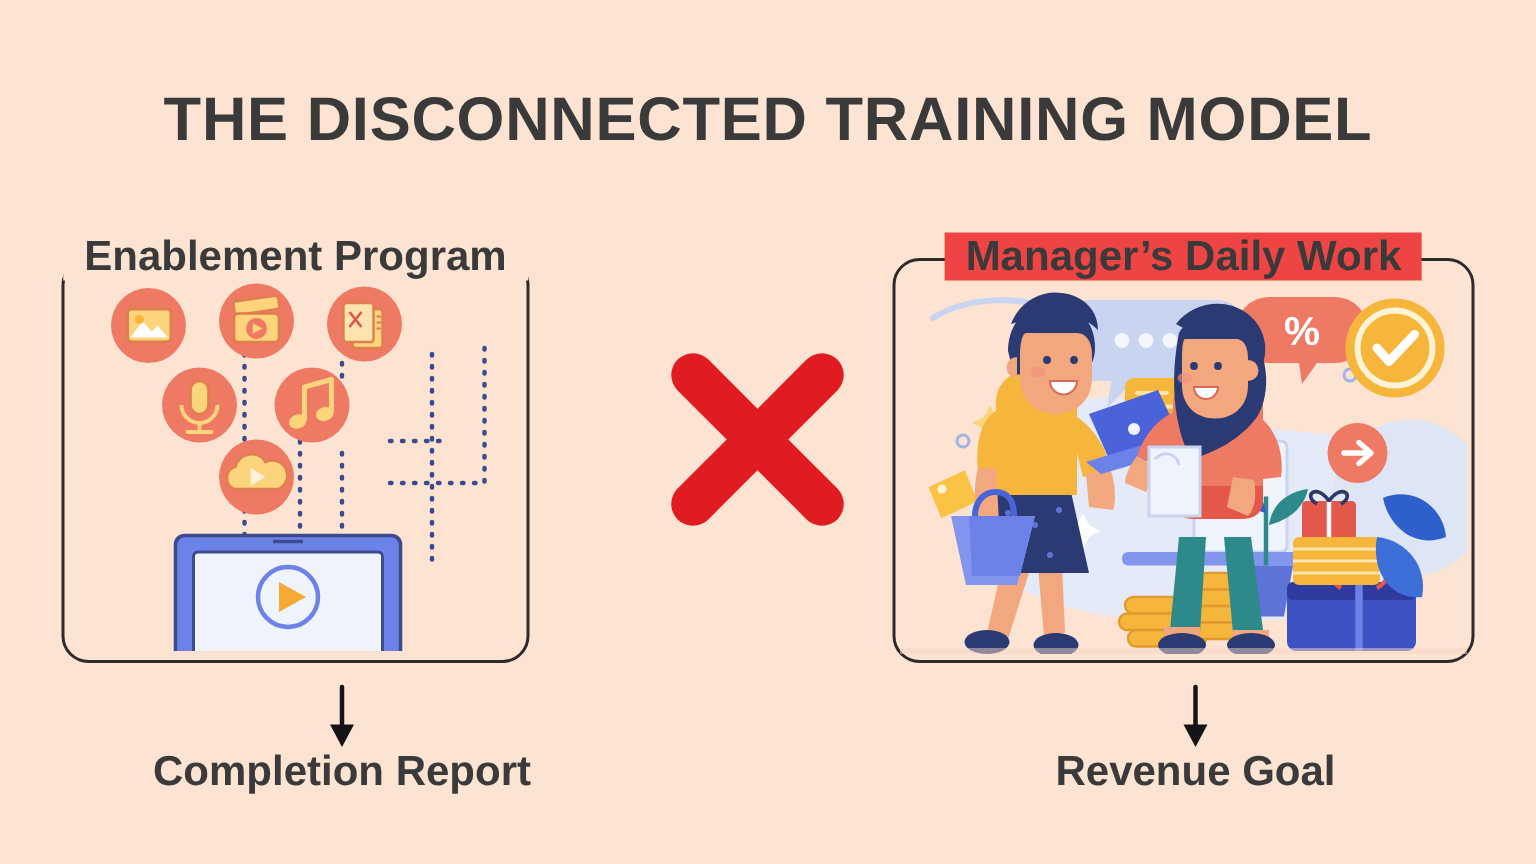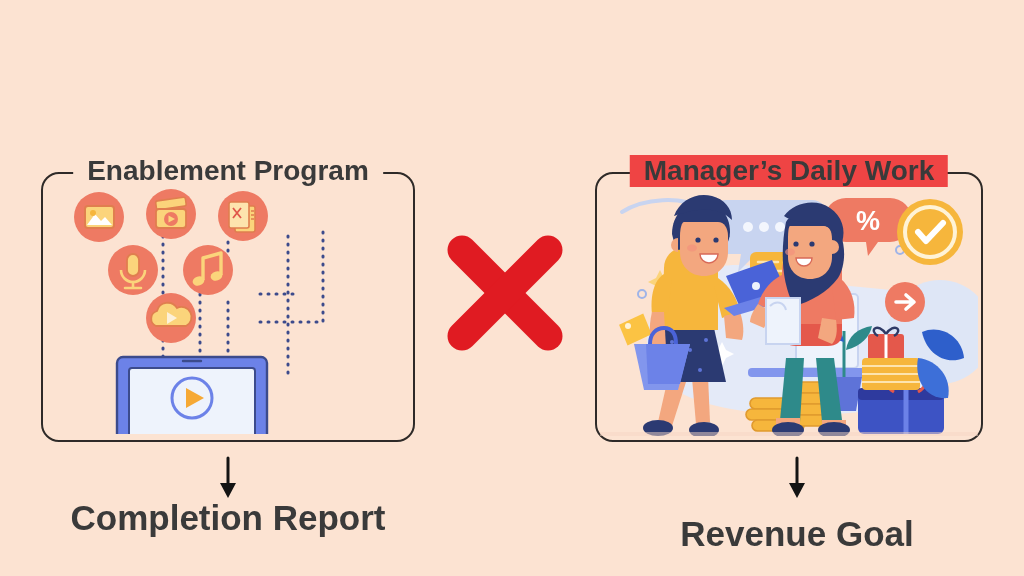--- a/index.html
+++ b/index.html
@@ -20,21 +20,21 @@
     white-space:nowrap;
   }
 
   
   .panel{
     position:absolute;
     border:2px solid #2E2A28;
     border-radius:18px;
     box-sizing:border-box;
   }
-  #panel-left{left:41px;top:172px;width:374px;height:270px;}
+  #panel-left{left:41px;top:172px;width:312px;height:270px;}
   #panel-right{left:595px;top:172px;width:388px;height:270px;}
 
   .panel-label{
     position:absolute;top:-19px;
     background:#FCE3D2;
     padding:0 14px;
     font-size:28px;font-weight:bold;color:#3A3A3A;
     white-space:nowrap;
     line-height:32px;
   }
@@ -44,36 +44,37 @@
   
   .cross{position:absolute;left:440px;top:228px;width:130px;height:130px;}
 
   
   .arrow{position:absolute;width:30px;height:44px;}
   #arrow-left{left:213px;top:456px;}
   #arrow-right{left:782px;top:456px;}
 
   .caption{
     position:absolute;width:420px;text-align:center;
-    font-size:35px;font-weight:bold;color:#3A3A3A;
+    font-size:28px;font-weight:bold;color:#3A3A3A;
     white-space:nowrap;
   }
   #caption-left{left:18px;top:498px;}
-  #caption-right{left:587px;top:514px;}
+  #caption-right{left:587px;top:498px;}
 
   
   .illus{position:absolute;}
   #illus-left{left:55px;top:182px;width:346px;height:252px;}
   #illus-right{left:600px;top:182px;width:378px;height:254px;}
 </style>
 </head>
 <body style="background: rgb(252, 227, 210);">
 
 <div class="slide">
 
+  <div class="title">THE DISCONNECTED TRAINING MODEL</div>
 
   <div class="panel" id="panel-left">
     <div class="panel-label" style="background: rgb(252, 227, 210);">Enablement Program</div>
   </div>
 
   <svg class="illus" id="illus-left" viewBox="0 0 346 252">
     <defs>
       <g id="circ-bg">
           <circle r="25" fill="#EE7A63"></circle>
         </g>

